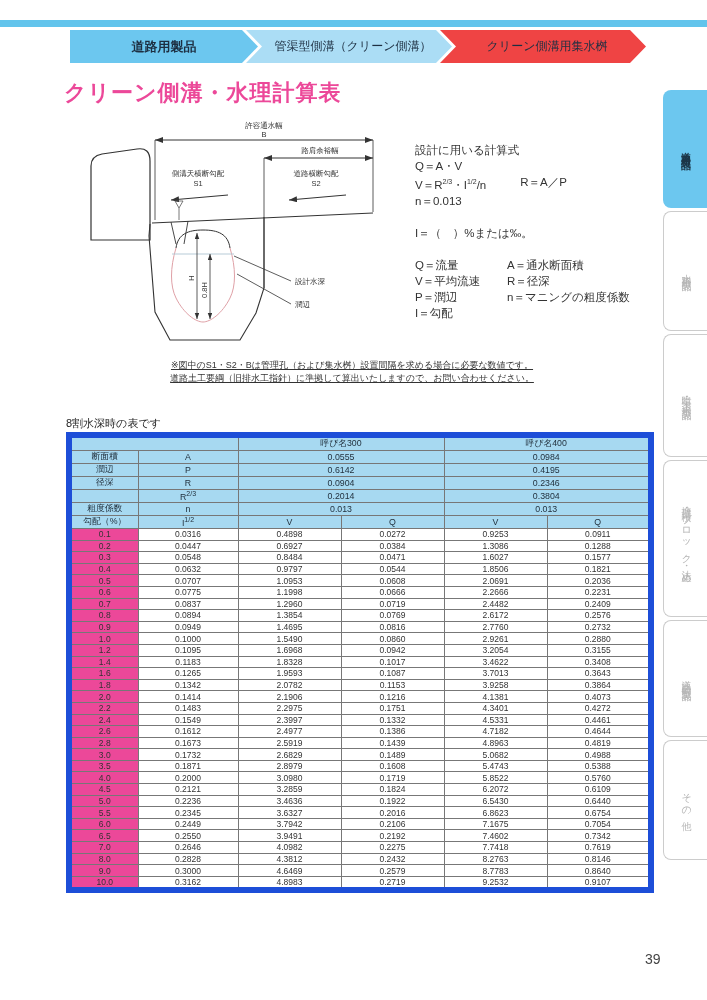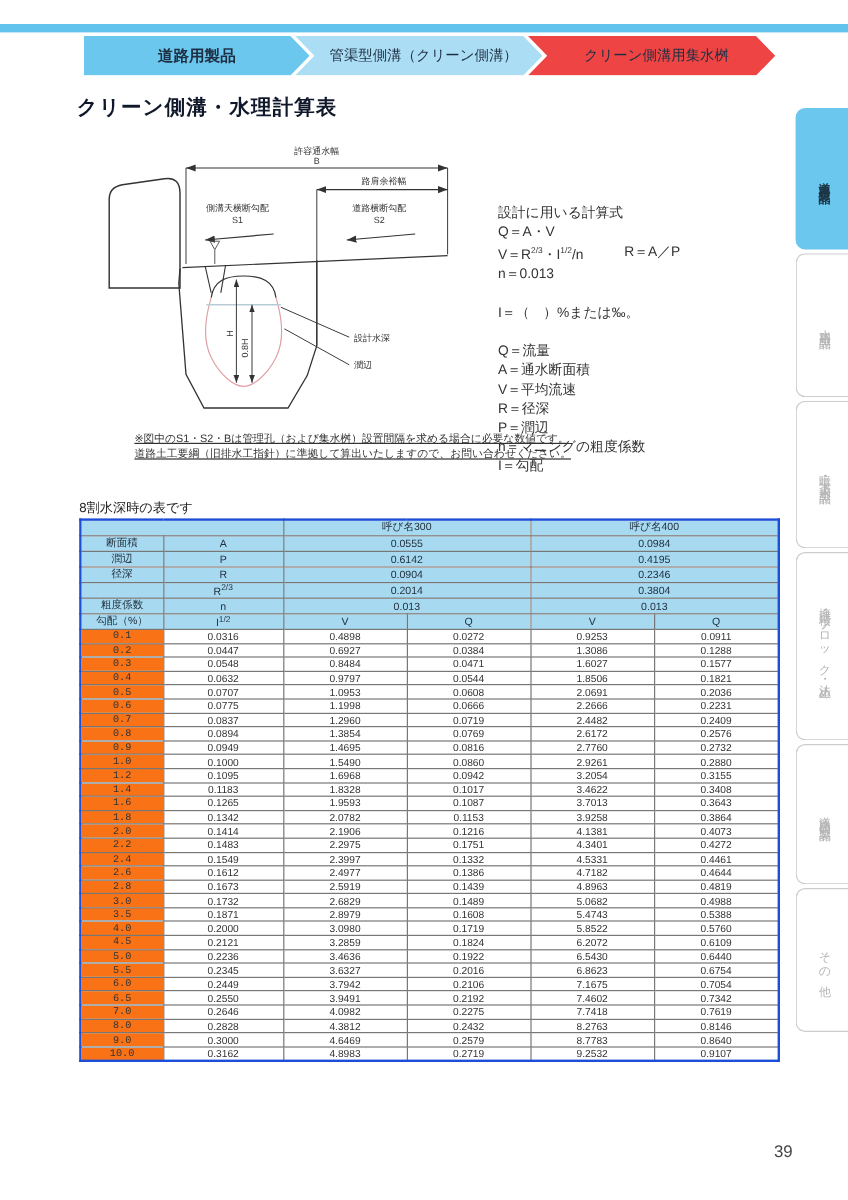--- a/index.html
+++ b/index.html
@@ -14,45 +14,45 @@
   .crumb{height:33px;display:flex;align-items:center;justify-content:center;
          font-size:12px;color:#1d2f42;
          clip-path:polygon(0 0,calc(100% - 16px) 0,100% 50%,calc(100% - 16px) 100%,0 100%);}
   .crumb.notch{margin-left:-12px;
          clip-path:polygon(0 0,calc(100% - 16px) 0,100% 50%,calc(100% - 16px) 100%,0 100%,16px 50%);
          padding-left:8px;}
   .crumb.c0{width:188px;background:#6cc7ef;font-weight:bold;font-size:13px;}
   .crumb.c1{width:198px;background:#abddf5;}
   .crumb.c2{width:198px;background:#ef4444;}
   
-  .page-title{position:absolute;left:64px;top:78px;font-size:17px;font-weight:bold;color:#0f172a;letter-spacing:1px;}
+  .page-title{position:absolute;left:64px;top:78px;font-size:22px;font-weight:bold;color:#ec4899;letter-spacing:1px;}
   
   .diagram{position:absolute;left:58px;top:116px;}
   .diagram text{font-size:7.5px;fill:#333;}
   
-  .formulas{position:absolute;left:415px;top:142px;width:250px;font-size:11.5px;line-height:16px;color:#333;margin-top:28px;}
+  .formulas{position:absolute;left:415px;top:142px;width:250px;font-size:11.5px;line-height:16px;color:#333;}
   .f-line{display:flex;}
   .f-aside{margin-left:34px;}
   .slope-line{margin-top:16px;}
   .defs{margin-top:16px;}
-  .def-row{display:flex;flex-direction:column;}
+  .def-row{display:flex;}
   .def-row span:first-child{width:92px;}
   sup{font-size:7px;}
   
-  .note{position:absolute;left:112px;top:359px;width:500px;font-size:9px;color:#333;line-height:12.5px;}
+  .note{position:absolute;left:102px;top:359px;width:500px;text-align:center;font-size:9px;color:#333;line-height:12.5px;}
   .note div{text-decoration:underline;}
   
   .table-caption{position:absolute;left:66px;top:416px;font-size:11px;color:#222;}
   .table-wrap{position:absolute;left:66px;top:432px;width:582px;}
   table{border-collapse:collapse;width:582px;table-layout:fixed;}
   td{border:1px solid #777;text-align:center;padding:0;overflow:hidden;white-space:nowrap;}
   td.hd{background:#a7d9f1;height:12px;font-size:8.8px;color:#23323f;}
   td.dt{background:#fff;height:10.6px;font-size:8.5px;color:#333;}
-  td.dt.first{background:#f97316;font-family:Liberation Mono, monospace;}
-  table{border:2px solid #1d4ed8;}
+  td.dt.first{background:#ec4899;}
+  table{border:6px solid #1d4ed8;}
   
   .sidebar{position:absolute;right:0;top:90px;width:48px;display:flex;flex-direction:column;gap:3px;}
   .side-tab{writing-mode:vertical-rl;display:flex;align-items:center;justify-content:center;
             width:44px;margin-left:4px;height:118px;border:1px solid #ccc;border-right:none;
             border-radius:8px 0 0 8px;background:#fff;color:#b5b5b5;font-size:10px;letter-spacing:2px;}
   .side-tab:nth-child(3){height:121px;}
   .side-tab:nth-child(4){height:155px;}
   .side-tab:nth-child(5){height:115px;}
   .side-tab.active{background:#6cc7ef;color:#1c3648;border:none;width:45px;font-weight:bold;}
   

